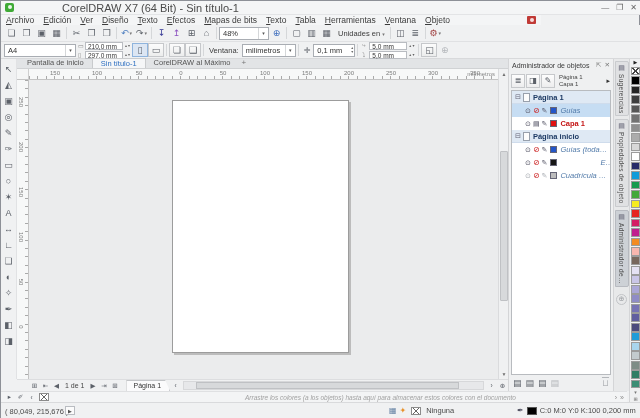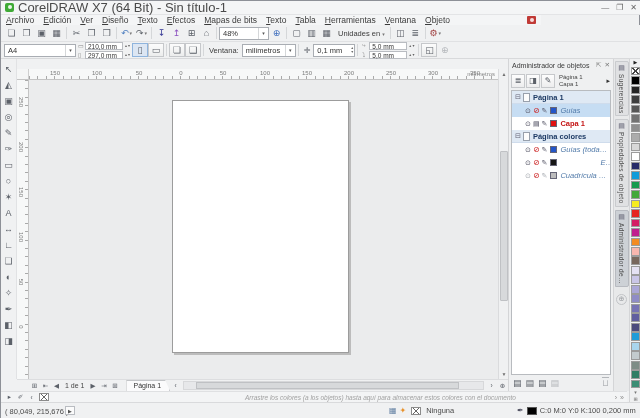--- a/index.html
+++ b/index.html
@@ -4,21 +4,21 @@
 <style>
   * { margin:0; padding:0; box-sizing:border-box; }
   html,body { width:640px; height:418px; }
   body { font-family:"Liberation Sans","DejaVu Sans",sans-serif; font-size:8px; color:#333; background:#f0f1f2; overflow:hidden; }
   .app { position:relative; width:640px; height:418px; background:#f0f1f2; border:1px solid #8d9097; }
 
   
   .titlebar { position:absolute; left:0; top:0; width:640px; height:14px; background:#f4f5f6; display:flex; align-items:center; padding:0 4px; border-bottom:1px solid #e3e4e6;}
   .appicon { width:9px; height:9px; background:#3faa36; border-radius:2px; margin-right:4px; position:relative; flex:none;}
   .appicon::after { content:""; position:absolute; left:2.5px; top:2px; width:4px; height:4px; border-radius:50%; background:#eaf7e9;}
-  .title { font-size:13px; color:#4a4a4a; }
+  .title { font-size:11px; color:#4a4a4a;margin-left:44px; }
   .winbtns { margin-left:auto; display:flex; gap:7px; color:#666; font-size:8px; }
   .winbtns span { cursor:default; }
 
   
   .menubar { position:absolute; left:0; top:14px; width:540px; height:10px; background:#f4f5f6; display:flex; align-items:center; padding:0 5px; }
   .menu { display:inline-block; font-size:8.5px; color:#3c3c3c; margin-right:9px; white-space:nowrap; }
   .menu::first-letter { text-decoration:underline; }
   .signin { margin-left:auto; width:9px; height:8px; background:#c03a36; border-radius:1px; position:relative; }
   .signin::after{ content:""; position:absolute; left:2.5px; top:1.5px; width:4px; height:4px; border-radius:50%; background:#f6dddd;}
 
@@ -320,20 +320,26 @@
             <span>▴</span>
             <span>▾</span>
           </span>
         </span>
     </span>
     <span class="sep"></span>
     <span class="togbtn">◱</span>
     <span class="tbtn" style="color:#b3b6ba;">⊕</span>
   </div>
 
+  <div class="tabsrow" id="doctabs">
+    <span class="dtab">Pantalla de inicio</span>
+      <span class="dtab active">Sin título-1</span>
+      <span class="dtab">CorelDRAW al Máximo</span>
+      <span class="newtab">+</span>
+  </div>
 
   <div class="toolbox" id="toolbox">
       <div class="tool">↖</div>
       <div class="tool">◭</div>
       <div class="tool">▣</div>
       <div class="tool">◎</div>
       <div class="tool">✎</div>
       <div class="tool">✑</div>
       <div class="tool">▭</div>
       <div class="tool">○</div>
@@ -461,21 +467,21 @@
         <div class="trow layer">
           <span class="ticon">⊙</span>
           <span class="ticon">▤</span>
           <span class="ticon">✎</span>
           <span class="sw" style="background: rgb(224, 17, 17);"></span>
           <span class="llabel" style="color: rgb(196, 20, 20); font-weight: bold;">Capa 1</span>
         </div>
         <div class="trow pagerow">
           <span class="texp">⊟</span>
           <span class="pgly"></span>
-          <span class="plabel">Página colores</span>
+          <span class="plabel">Página inicio</span>
         </div>
         <div class="trow layer">
           <span class="ticon">⊙</span>
           <span class="ticon np">⊘</span>
           <span class="ticon">✎</span>
           <span class="sw" style="background: rgb(36, 86, 200);"></span>
           <span class="llabel" style="color: rgb(81, 122, 169); font-style: italic;">Guías (todas las páginas)</span>
         </div>
         <div class="trow layer">
           <span class="ticon">⊙</span>

